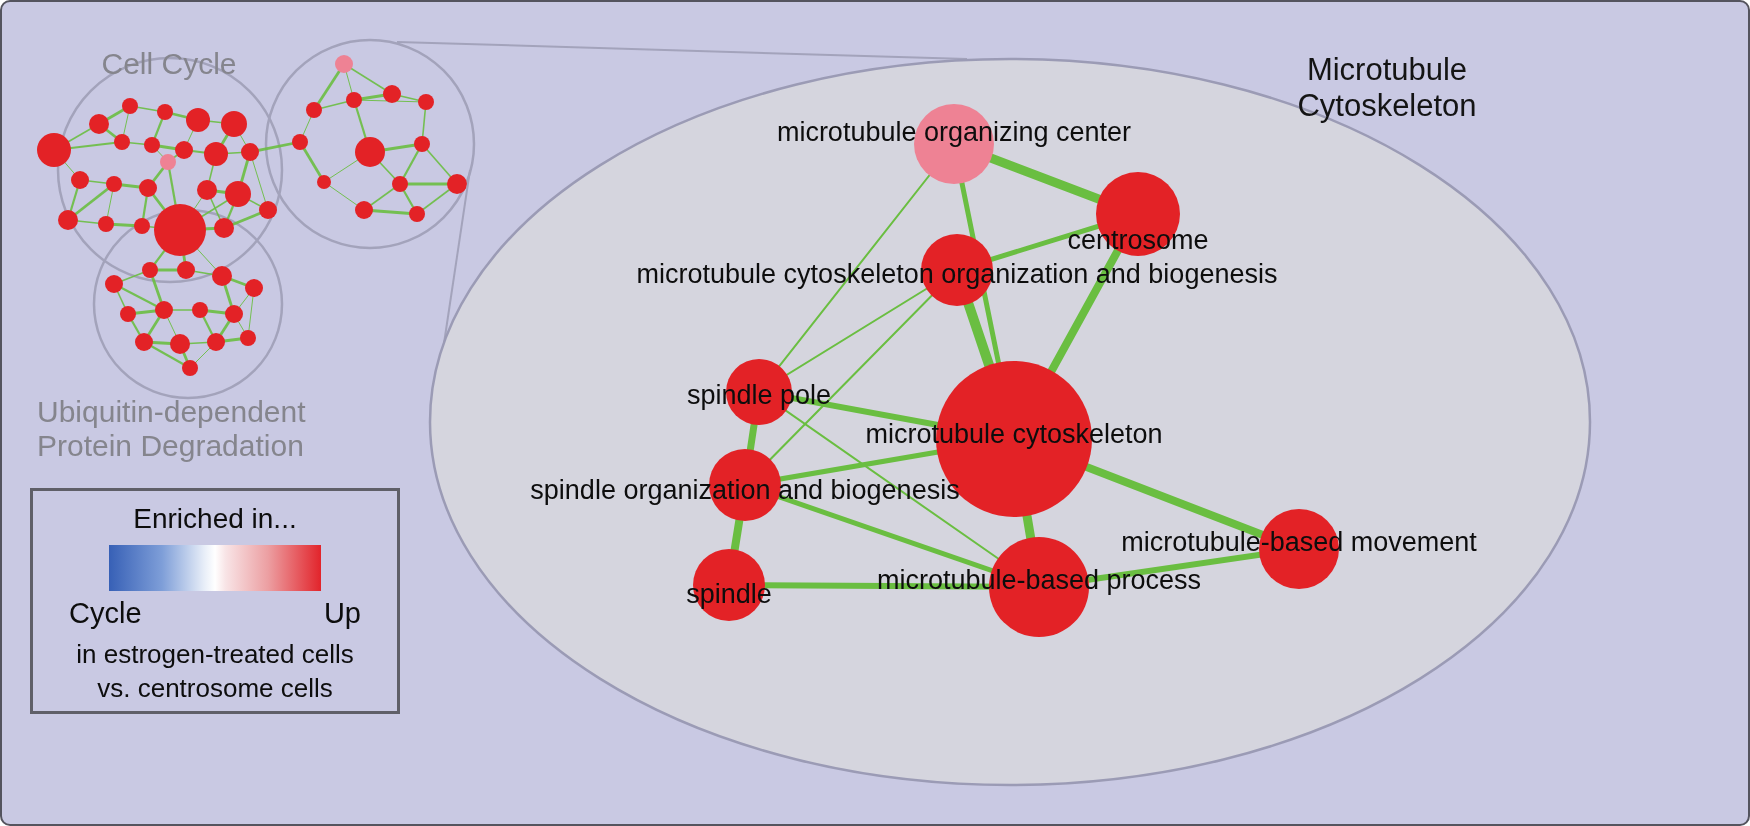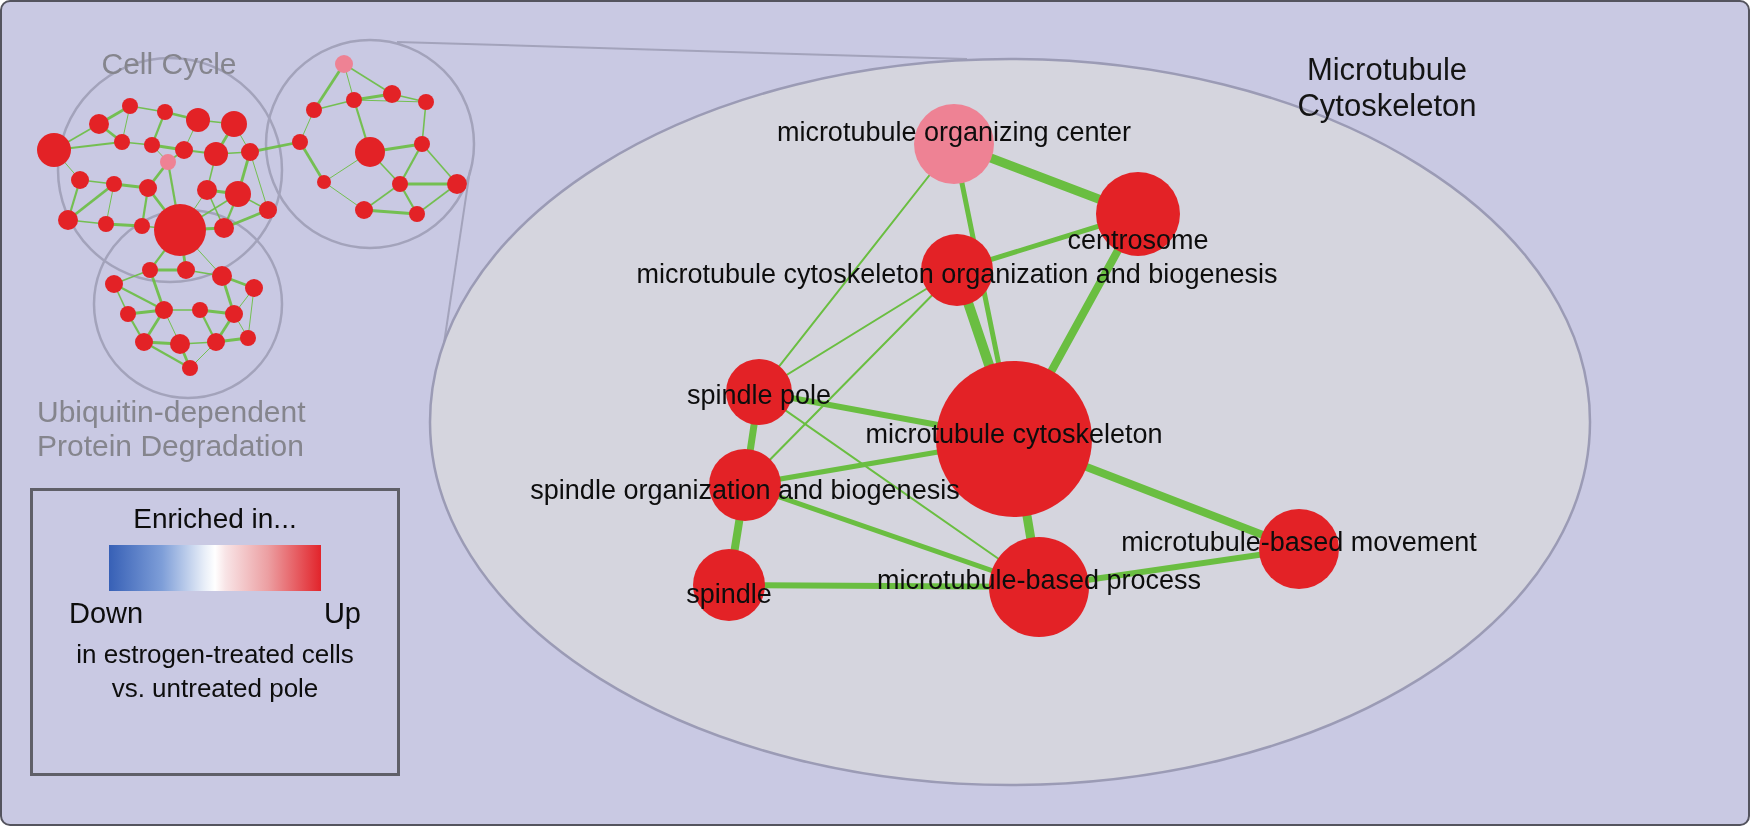--- a/index.html
+++ b/index.html
@@ -11,21 +11,21 @@
     border-radius:10px;
     overflow:hidden;
     font-family:"Liberation Sans", sans-serif;
   }
   svg{position:absolute;left:0;top:0;}
   svg text{font-family:"Liberation Sans", sans-serif;}
   .region-label-gray{font-size:30px;fill:#85858d;}
   .region-label-black{font-size:31px;fill:#141414;}
   .node-label{font-size:27px;fill:#0d0d0d;}
   #legend-box{
-    position:absolute;left:28px;top:486px;width:370px;height:288px;
+    position:absolute;left:28px;top:486px;width:370px;height:226px;
     box-sizing:border-box;border:3px solid #5f5f68;
     display:flex;flex-direction:column;align-items:center;
     padding-top:10px;
   }
   #legend-title{font-size:28px;color:#0d0d0d;margin-top:2px;}
   #gradient-bar{width:212px;height:46px;margin-top:10px;}
   #legend-downup{width:292px;display:flex;justify-content:space-between;
     font-size:29px;color:#0d0d0d;margin-top:6px;}
   .legend-caption{font-size:26px;color:#0d0d0d;line-height:1.3;text-align:center;}
   #legend-captions{margin-top:8px;}
@@ -241,22 +241,22 @@
     <text class="region-label-gray" x="35" y="420" text-anchor="start">Ubiquitin-dependent</text>
     <text class="region-label-gray" x="35" y="454" text-anchor="start">Protein Degradation</text>
     <text class="region-label-black" x="1385" y="78" text-anchor="middle">Microtubule</text>
     <text class="region-label-black" x="1385" y="114" text-anchor="middle">Cytoskeleton</text>
   </svg>
 
   <div id="legend-box">
     <div id="legend-title">Enriched in...</div>
     <div id="gradient-bar" style="background: linear-gradient(90deg, rgb(55, 96, 182) 0%, rgb(126, 158, 216) 25%, rgb(232, 238, 248) 45%, rgb(255, 255, 255) 50%, rgb(248, 228, 230) 55%, rgb(236, 159, 162) 75%, rgb(226, 36, 43) 100%);"></div>
     <div id="legend-downup">
-      <span>Down</span>
+      <span>Cycle</span>
       <span>Up</span>
     </div>
     <div id="legend-captions">
       <div class="legend-caption">in estrogen-treated cells</div>
-      <div class="legend-caption">vs. untreated pole</div>
+      <div class="legend-caption">vs. centrosome cells</div>
     </div>
   </div>
 
 </div>
 
 </body></html>

